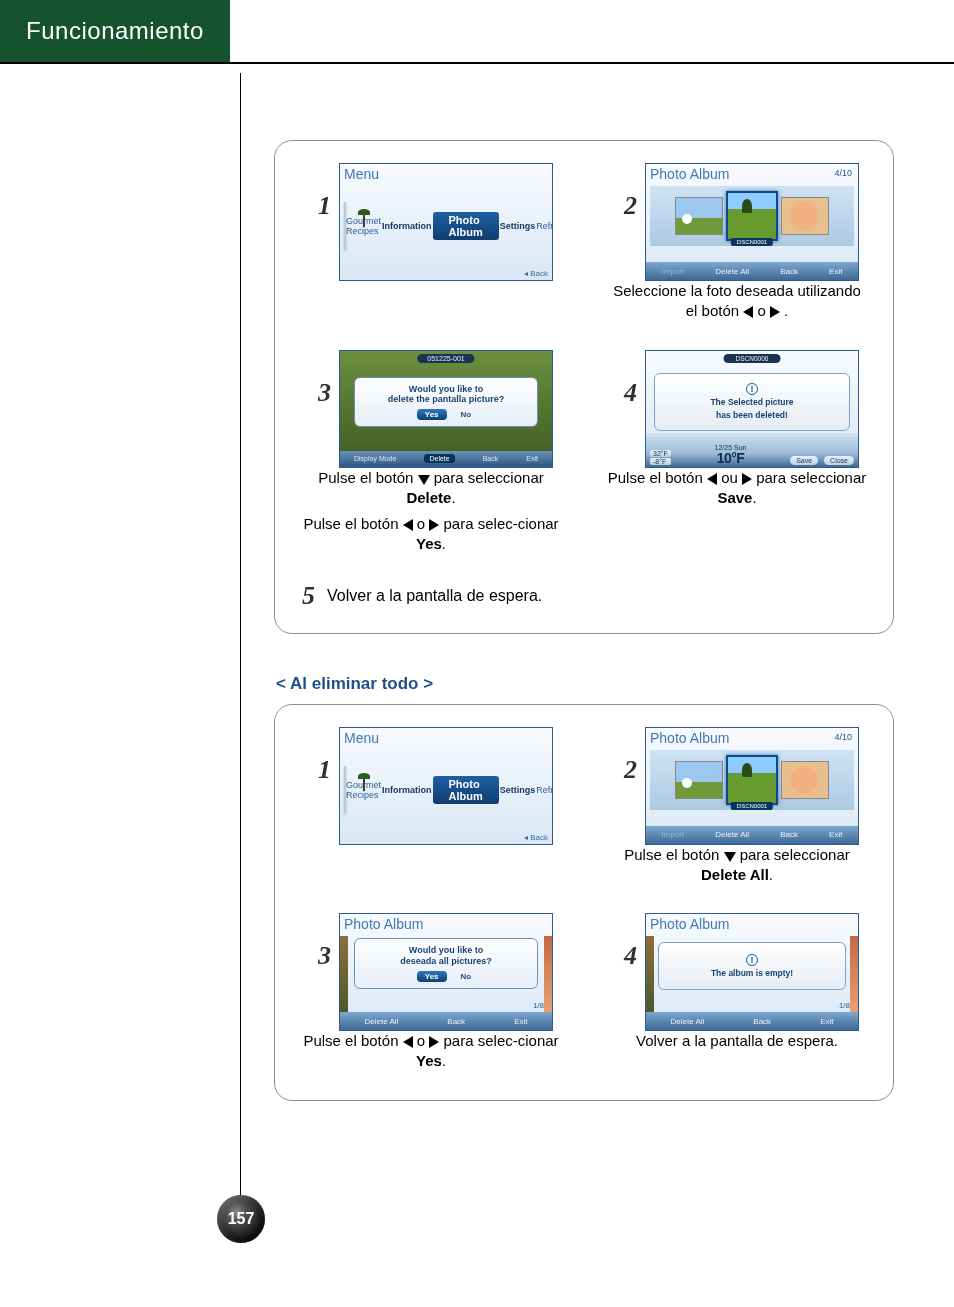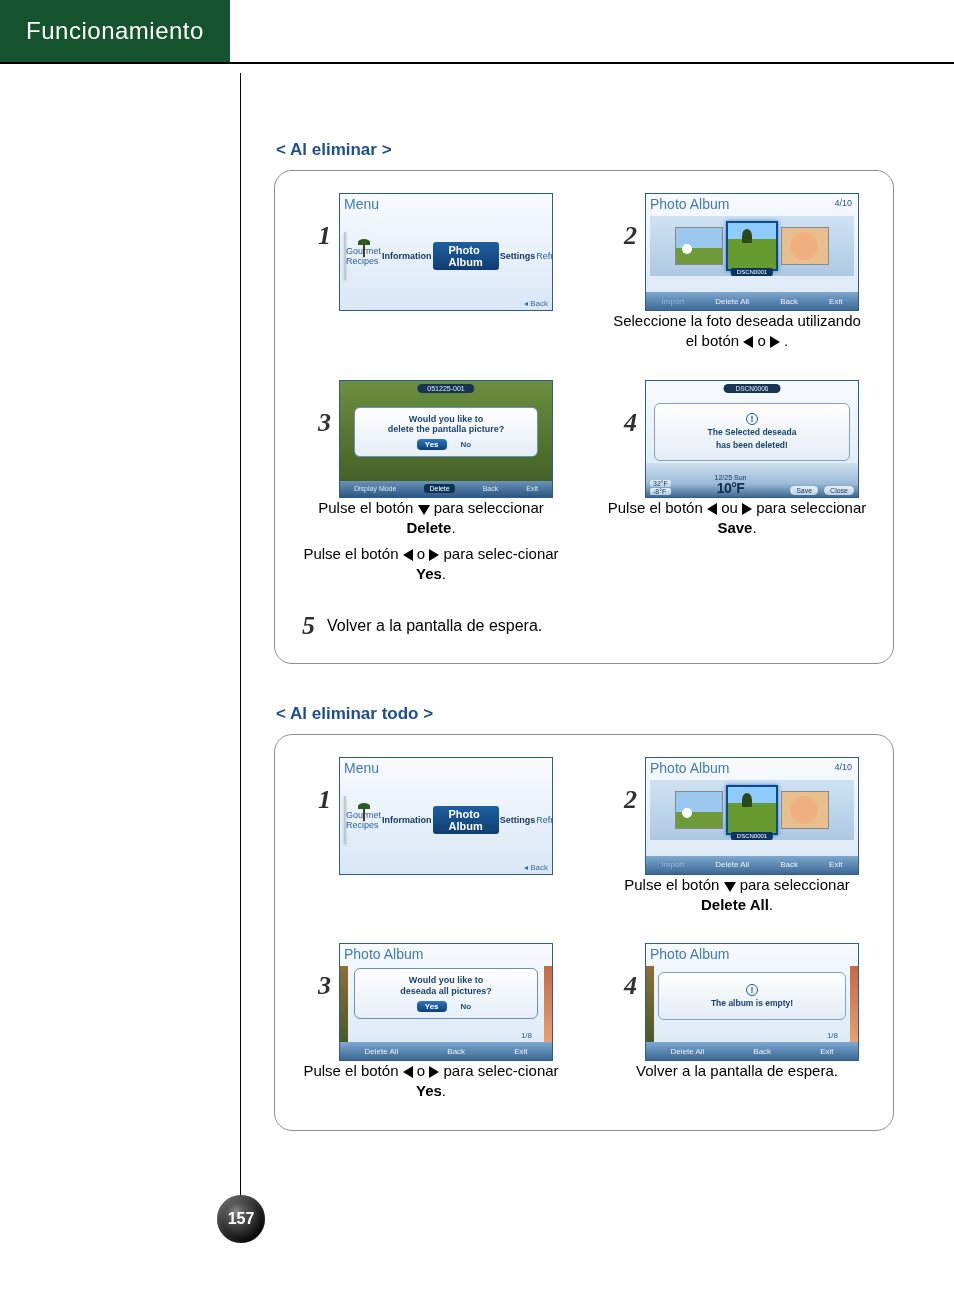--- a/index.html
+++ b/index.html
@@ -170,21 +170,21 @@
   .wb-mid { flex:1; text-align:center;}
   .wb-mid .date{ font-size:7px; color:#123a60;}
   .wb-mid .big { font-size:14px; font-weight:700; color:#0c2e52; line-height:1; letter-spacing:-0.5px;}
   .pill { background:linear-gradient(#e9f1f9,#bcd0e3); color:#123a60; font-size:7px; padding:1px 6px; border-radius:6px;}
   .top-tag { position:absolute; left:50%; transform:translateX(-50%); top:3px; font-size:6.5px; color:#e2eefc; background:#183452; padding:1px 12px; border-radius:5px;}
 
   
   .ph-edge-l,.ph-edge-r{ position:absolute; top:22px; bottom:18px; width:8px;}
   .ph-edge-l{ left:0; background:linear-gradient(#8d6f3a,#4a5a2a);}
   .ph-edge-r{ right:0; background:linear-gradient(#c26a46,#e8a070);}
-  .pa-corner { position:absolute; right:20px; bottom:20px; color:#2b5a8a; font-size:8px;}
+  .pa-corner { position:absolute; right:8px; bottom:20px; color:#2b5a8a; font-size:8px;}
 
   
   .ar { display:inline-block; width:0; height:0; vertical-align:-2px;}
   .ar-l { border-top:6px solid transparent; border-bottom:6px solid transparent; border-right:10px solid #000;}
   .ar-r { border-top:6px solid transparent; border-bottom:6px solid transparent; border-left:10px solid #000;}
   .ar-d { border-left:6px solid transparent; border-right:6px solid transparent; border-top:10px solid #000;}
 
   .step5 { display:flex; align-items:center; gap:12px; }
   .step5 .step-num{ padding-top:0;}
   .step5 .txt{ font-size:16px;}
@@ -193,21 +193,20 @@
 <body>
 
 <div class="header-tab">
   <span>Funcionamiento</span>
 </div>
 <div class="top-rule"></div>
 <div class="vline"></div>
 
 <div class="content">
 
-  <p class="section-title">&lt; Al eliminar &gt;</p>
 
   <div class="box">
 
     <div class="row">
       <div class="col">
         <div class="step-wrap">
           <div class="step-num">1</div>
 
           <div class="lcd">
             <div class="title title-thin">Menu</div>
@@ -283,21 +282,21 @@
           <span>Pulse el botón </span><span class="ar ar-l"></span><span> o </span><span class="ar ar-r"></span><span> para selec-cionar </span><strong>Yes</strong><span>.</span>
         </div>
       </div>
       <div class="col">
         <div class="step-wrap">
           <div class="step-num">4</div>
           <div class="lcd">
             <div class="top-tag">DSCN0006</div>
             <div class="notif-body">
               <div class="excl">!</div>
-              <div class="msg">The Selected deseada</div>
+              <div class="msg">The Selected picture</div>
               <div class="msg">has been deleted!</div>
             </div>
             <div class="weather-bar">
               <div class="temps">
                 <span>32°F</span>
                 <span>-8°F</span>
               </div>
               <div class="wb-mid">
                 <div class="date">12/25 Sun</div>
                 <div class="big">10°F</div>

